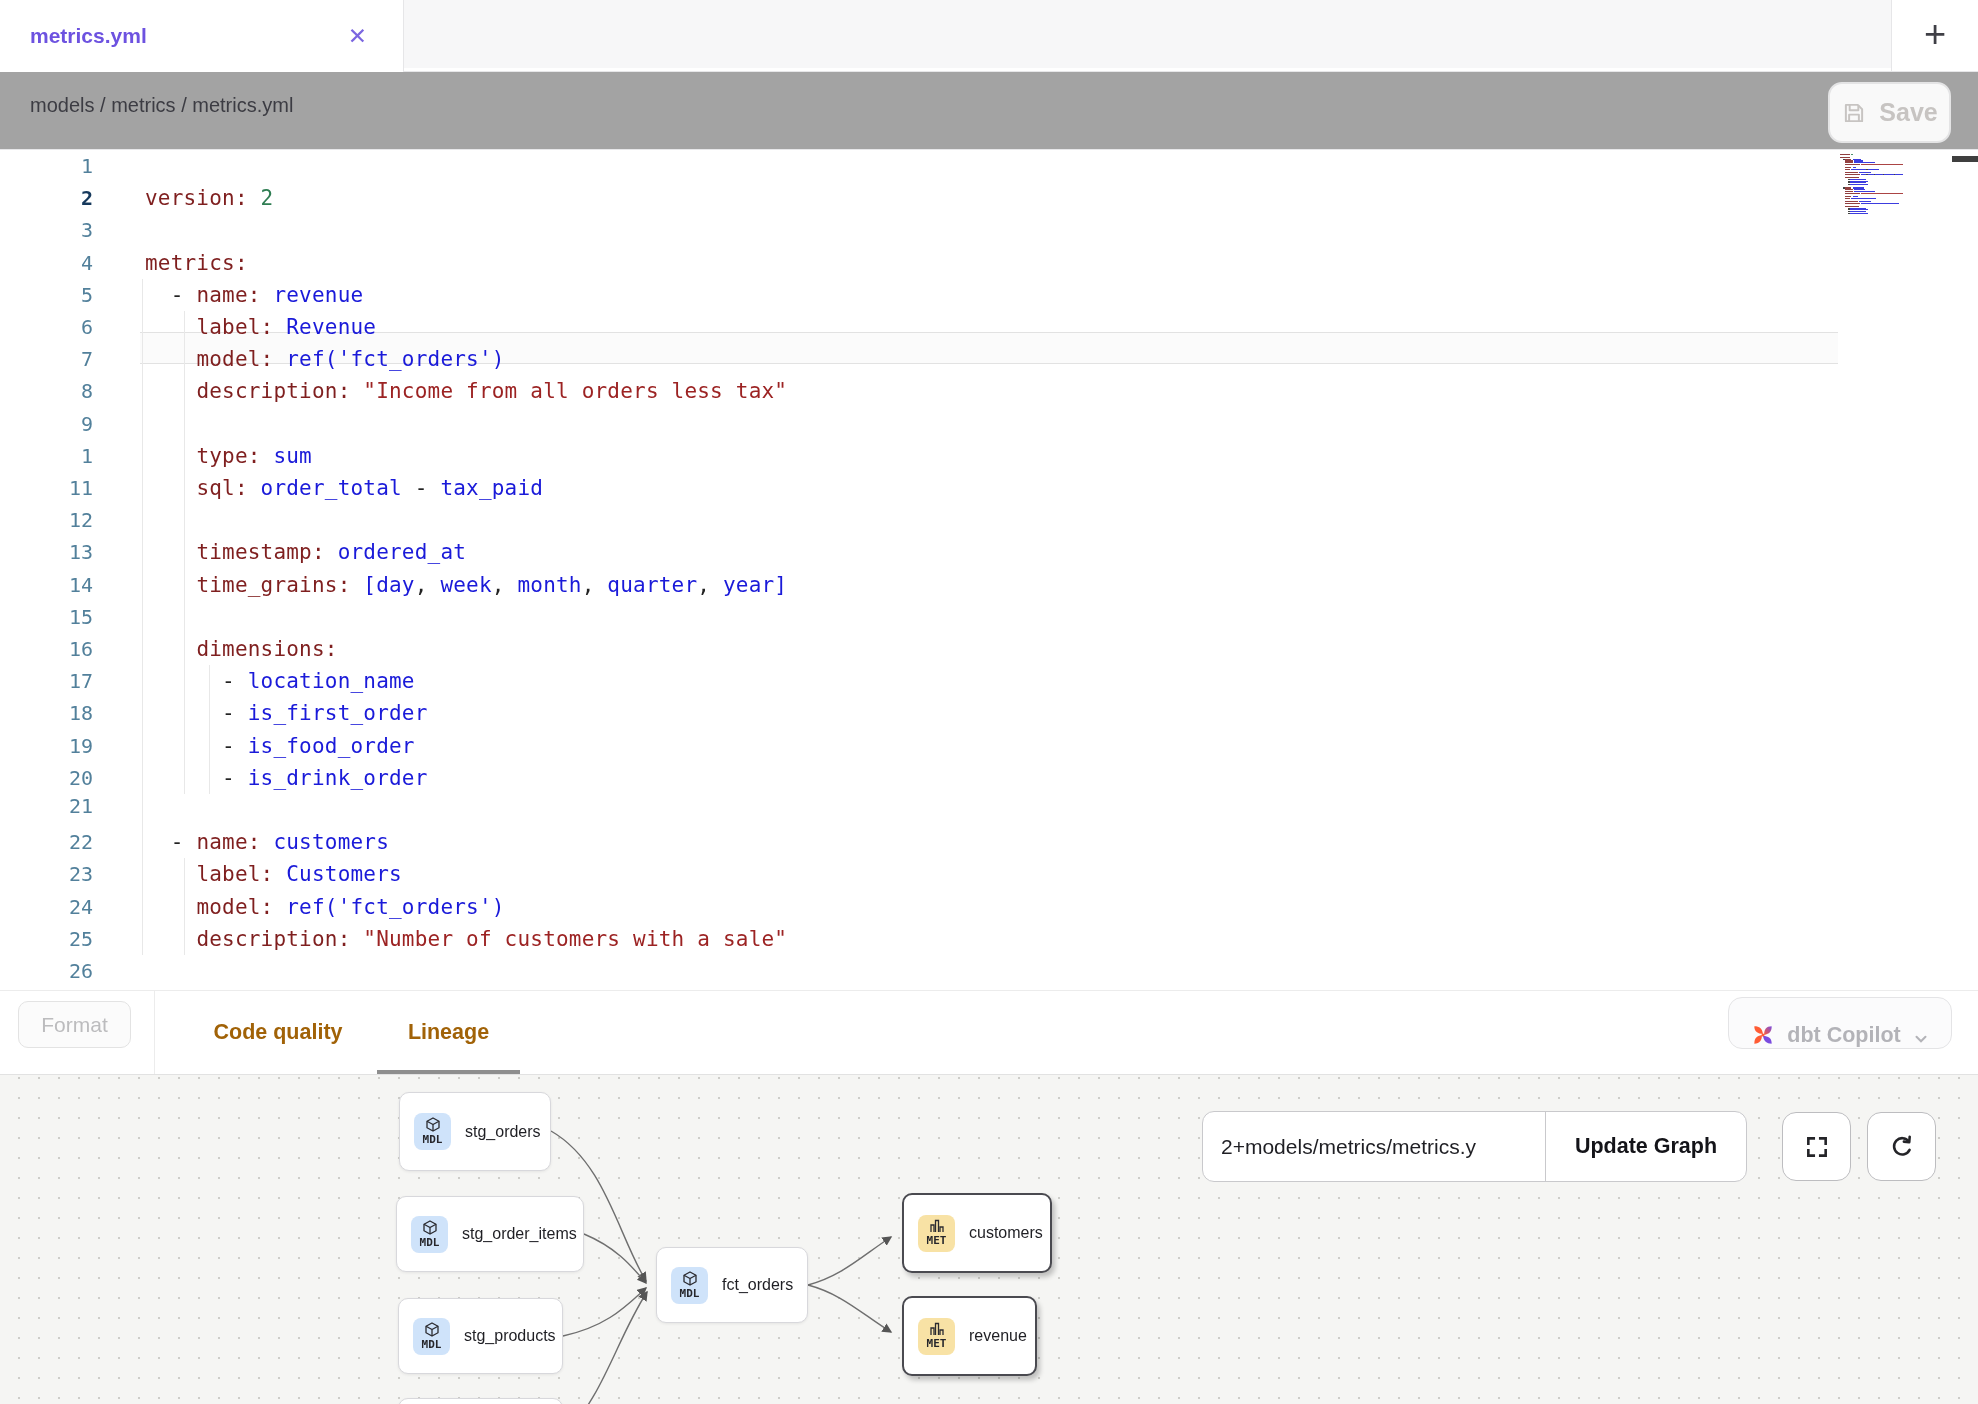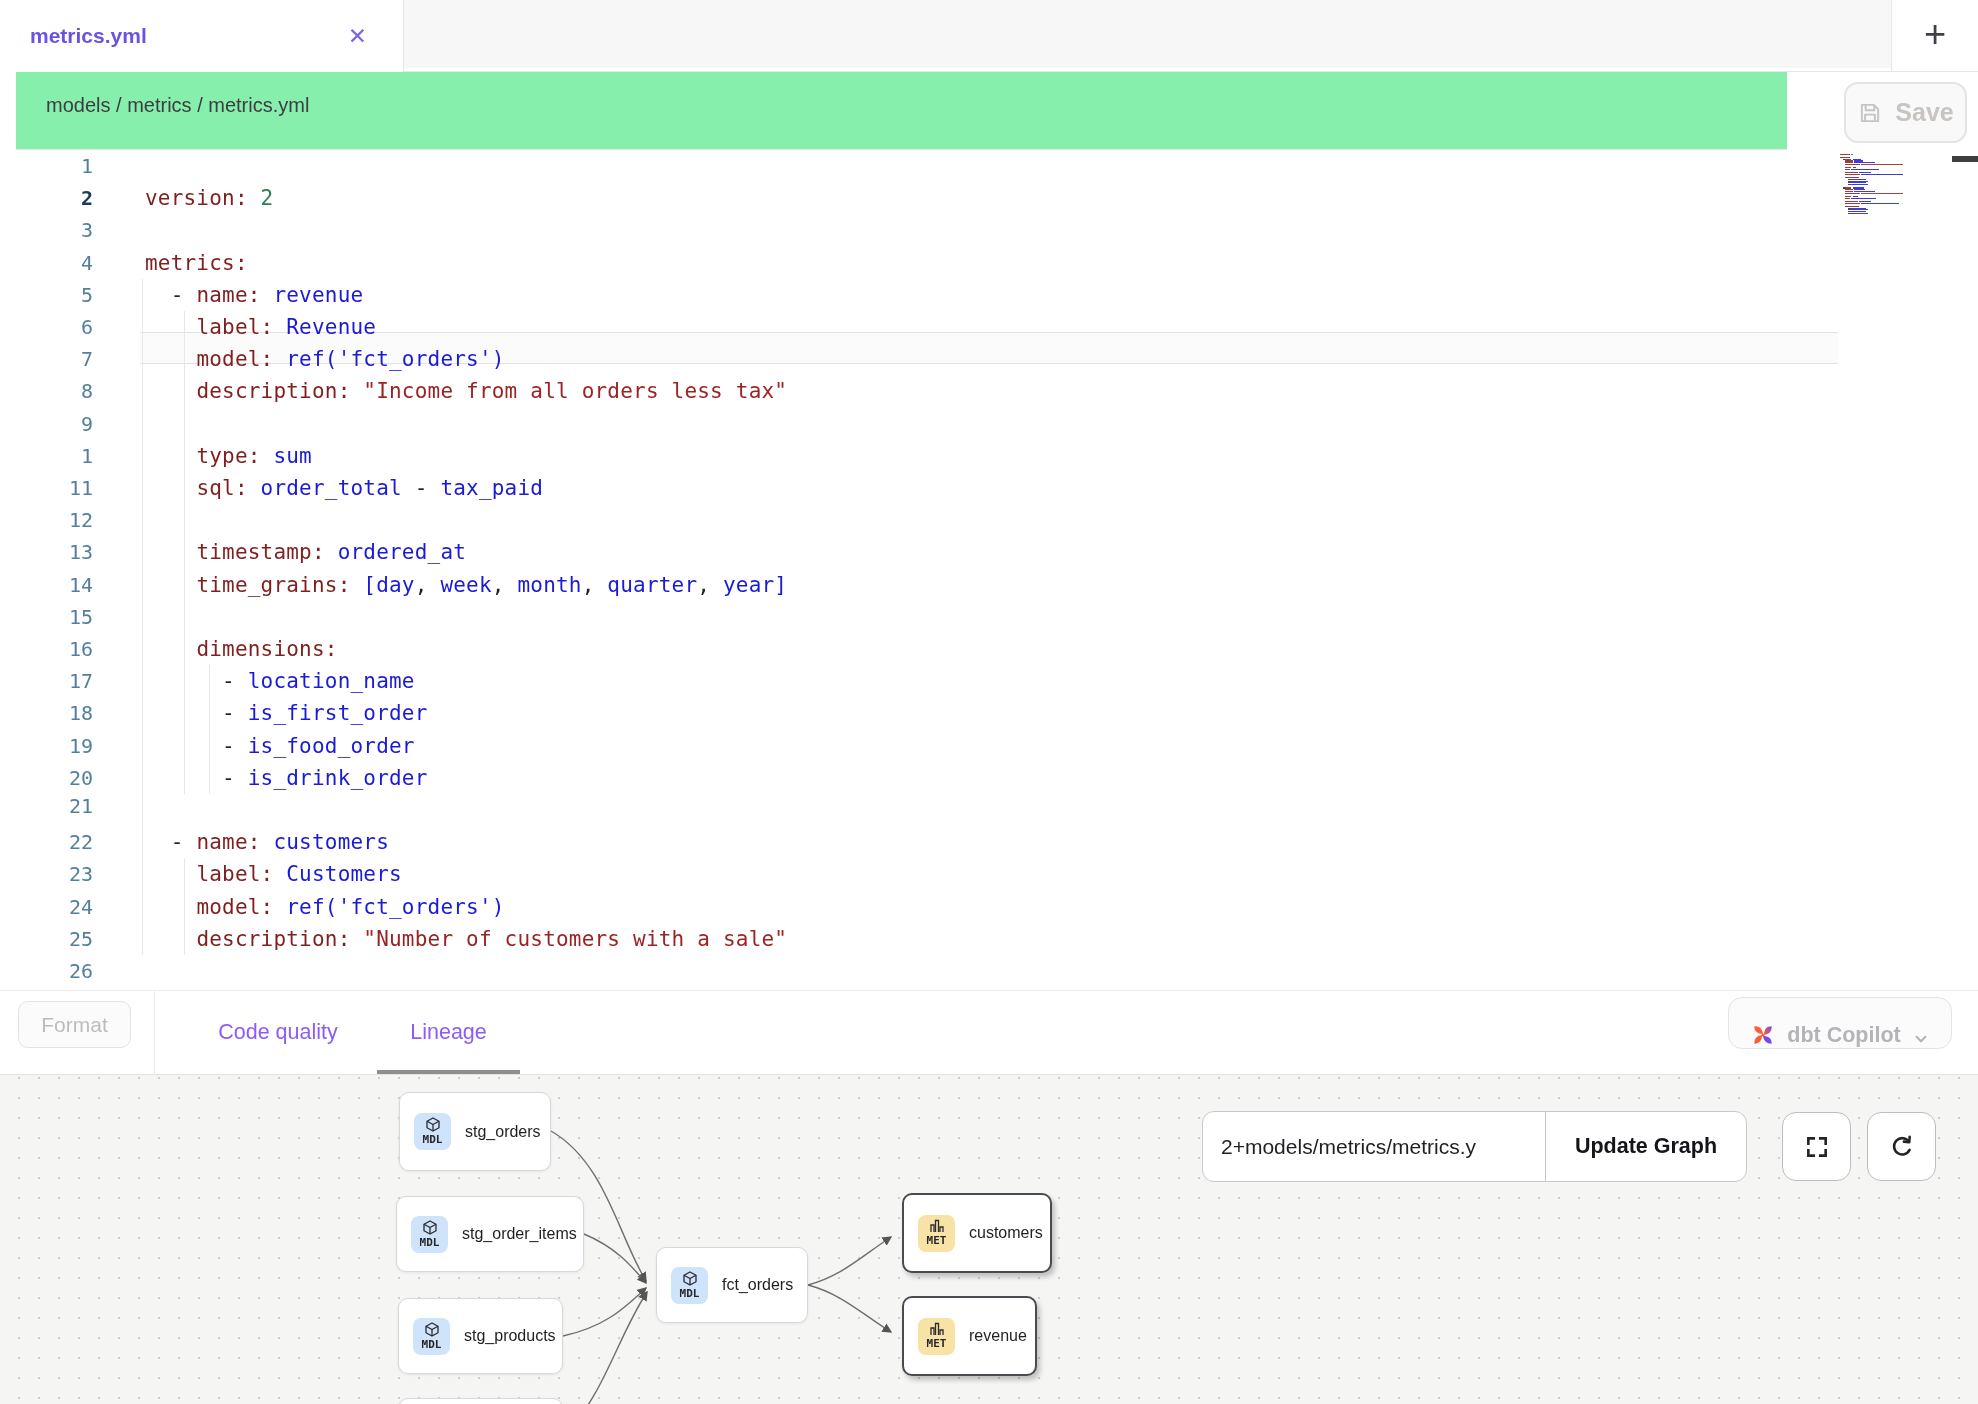--- a/index.html
+++ b/index.html
@@ -14,21 +14,21 @@
     border-right:1px solid #e6e6e8;box-sizing:border-box;display:flex;align-items:center;
     justify-content:space-between;padding:0 36px 0 30px;}
   .tab-label{color:#6d52e0;font-size:21px;font-weight:600;}
   .tab-close{color:#7b66e0;font-size:23px;font-weight:300;line-height:1;cursor:default;}
   .strip-border{position:absolute;left:404px;right:0;top:71px;height:1px;background:#e6e6e8;}
   .newtab-cell{position:absolute;left:1891px;top:0;width:87px;height:71px;background:#ffffff;
     border-left:1px solid #e6e6e8;box-sizing:border-box;display:flex;align-items:center;
     justify-content:center;}
   .plus-icon{font-size:38px;font-weight:200;color:#3f3f46;line-height:1;margin-top:-4px;}
   
-  .header{position:absolute;left:16px;top:72px;width:1771px;height:78px;background:#86efac;
+  .header{position:absolute;left:0;top:72px;width:1978px;height:78px;background:#a3a3a3;
     border-bottom:1px solid #e7e7e9;box-sizing:border-box;}
   .breadcrumb{position:absolute;left:30px;top:22px;font-size:20px;color:#3c3c43;}
   .save-btn{position:absolute;left:1828px;top:10px;width:123px;height:61px;
     border:2px solid #e4e4e5;border-radius:14px;background:#f9f9f9;box-sizing:border-box;
     display:flex;align-items:center;justify-content:center;gap:12px;
     color:#c7c4c2;font-size:25px;font-weight:600;}
   
   .editor{position:absolute;left:0;top:150px;width:1978px;height:840px;background:#fff;
     font-family:"DejaVu Sans Mono","Liberation Mono",monospace;overflow:hidden;}
   .active-line-box{position:absolute;left:140px;width:1698px;background:#fbfbfb;
@@ -52,21 +52,21 @@
   .ruler-mark{position:absolute;left:1952px;top:6px;width:26px;height:6px;background:#3f3f3f;}
   
   .bottombar{position:absolute;left:0;top:990px;width:1978px;height:85px;background:#fff;
     border-top:1px solid #ececec;border-bottom:1px solid #e2e2e2;box-sizing:border-box;}
   .format-btn{position:absolute;left:18px;top:10px;width:113px;height:47px;
     border:1.5px solid #e3e3e3;border-radius:10px;background:#fbfbfb;box-sizing:border-box;
     display:flex;align-items:center;justify-content:center;color:#bcbcbe;
     font-size:21px;font-weight:500;}
   .bar-divider{position:absolute;left:154px;top:0;bottom:0;width:1px;background:#ececec;}
   .panel-tab{position:absolute;top:0;height:100%;display:flex;align-items:center;
-    justify-content:center;font-size:21.5px;color:#8b5cf6;font-weight:400;cursor:default;}
+    justify-content:center;font-size:21.5px;color:#a16207;font-weight:700;cursor:default;}
   .tab-codequality{left:190px;width:176px;}
   .tab-lineage{left:377px;width:143px;}
   .tab-lineage::after{content:"";position:absolute;left:0;right:0;bottom:0;height:4px;
     background:#8e8e8e;}
   .copilot-btn{position:absolute;left:1728px;top:6px;width:224px;height:52px;
     border:1.5px solid #e4e4e6;border-radius:14px;background:#fbfbfc;box-sizing:border-box;
     display:flex;align-items:flex-end;justify-content:center;gap:11px;
     color:#b3b3b8;font-size:21.5px;font-weight:600;}
   
   .lineage{position:absolute;left:0;top:1075px;width:1978px;height:329px;

